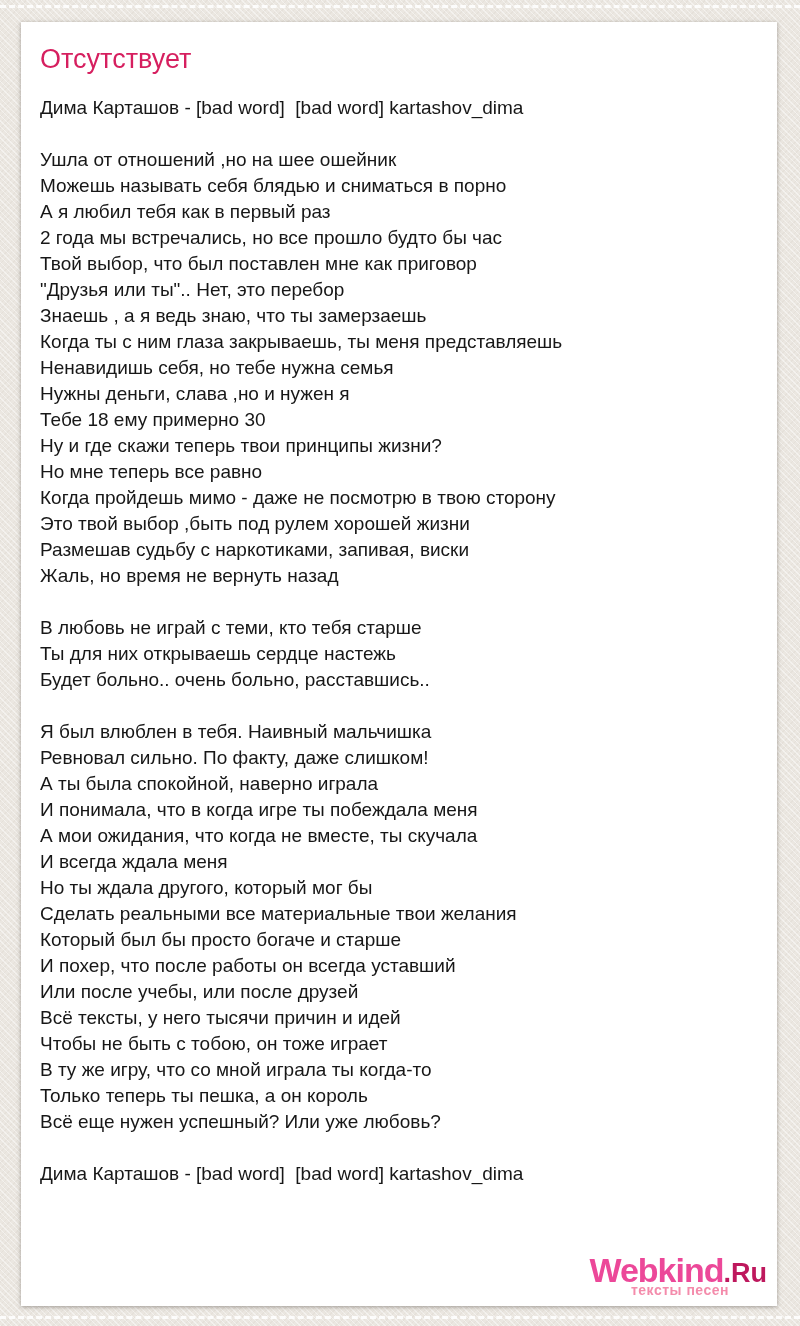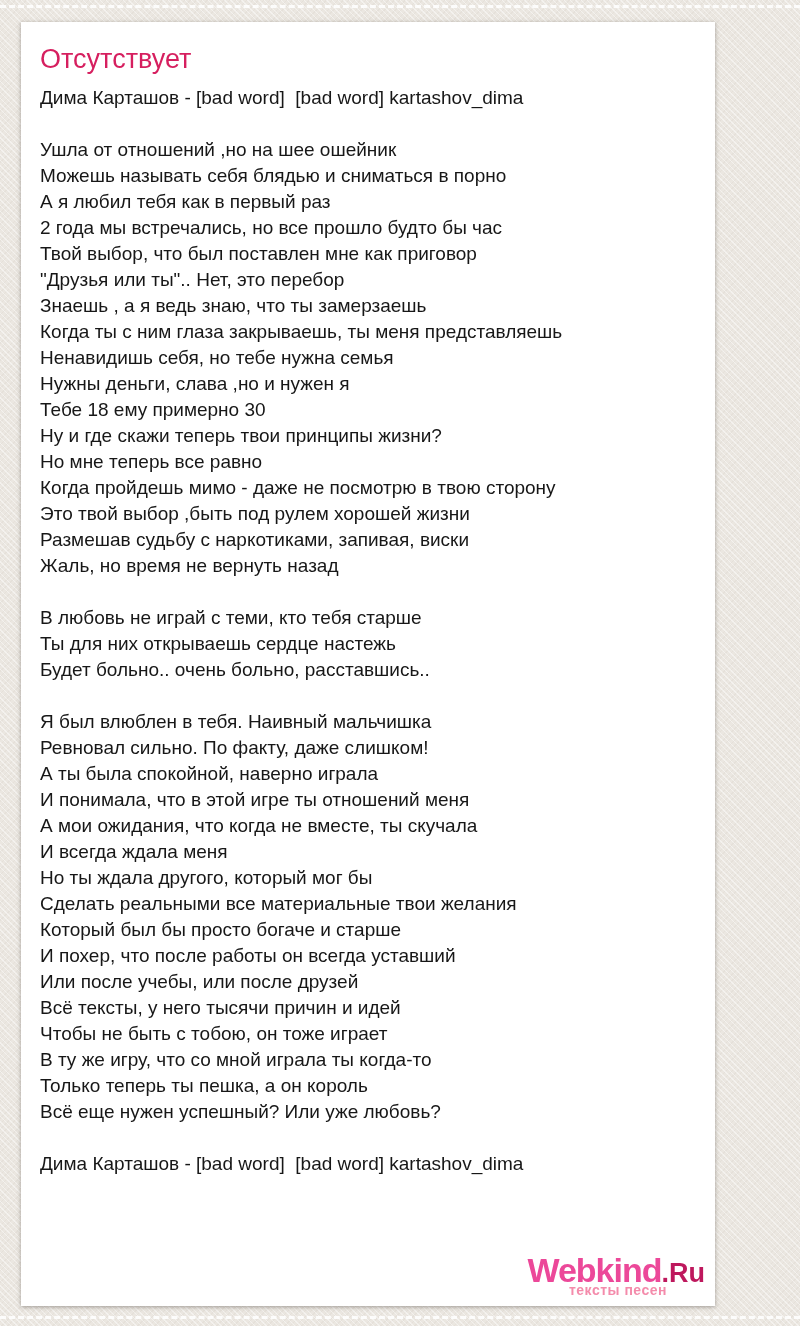--- a/index.html
+++ b/index.html
@@ -15,21 +15,21 @@
   }
   .stitch {
     position: absolute; left: 0; right: 0; height: 0;
     border-top: 3px dashed rgba(255,255,255,0.85);
   }
   .stitch-top { top: 5px; }
   .stitch-bottom { top: 1316px; }
   .card {
     position: absolute;
     left: 21px; top: 22px;
-    width: 694px; height: 1284px;
+    width: 756px; height: 1284px;
     box-sizing: border-box;
     background: #ffffff;
     box-shadow: 0 1px 4px rgba(80,72,65,0.5);
     padding: 22px 34px 0 19px;
   }
   .title {
     margin: 0 0 5px 0;
     font-size: 27px;
     font-weight: 400;
     line-height: 30px;
@@ -41,21 +41,21 @@
     line-height: 21px;
     padding-bottom: 7px;
     border-bottom: 1px dashed #a8bccd;
   }
   .artist-link {
     color: #55a4b4;
     text-decoration: none;
     cursor: pointer;
   }
   .lyrics {
-    margin-top: 11px;
+    margin-top: 21px;
     font-size: 19px;
     line-height: 26px;
     color: #171717;
   }
   .lyric-line {
     min-height: 26px;
     white-space: pre-wrap;
   }
   .logo {
     position: absolute;
@@ -112,21 +112,21 @@
       <div class="lyric-line">Размешав судьбу с наркотиками, запивая, виски</div>
       <div class="lyric-line">Жаль, но время не вернуть назад</div>
       <div class="lyric-line"></div>
       <div class="lyric-line">В любовь не играй с теми, кто тебя старше</div>
       <div class="lyric-line">Ты для них открываешь сердце настежь</div>
       <div class="lyric-line">Будет больно.. очень больно, расставшись..</div>
       <div class="lyric-line"></div>
       <div class="lyric-line">Я был влюблен в тебя. Наивный мальчишка</div>
       <div class="lyric-line">Ревновал сильно. По факту, даже слишком!</div>
       <div class="lyric-line">А ты была спокойной, наверно играла</div>
-      <div class="lyric-line">И понимала, что в этой игре ты отношений меня</div>
+      <div class="lyric-line">И понимала, что в когда игре ты побеждала меня</div>
       <div class="lyric-line">А мои ожидания, что когда не вместе, ты скучала</div>
       <div class="lyric-line">И всегда ждала меня</div>
       <div class="lyric-line">Но ты ждала другого, который мог бы</div>
       <div class="lyric-line">Сделать реальными все материальные твои желания</div>
       <div class="lyric-line">Который был бы просто богаче и старше</div>
       <div class="lyric-line">И похер, что после работы он всегда уставший</div>
       <div class="lyric-line">Или после учебы, или после друзей</div>
       <div class="lyric-line">Всё тексты, у него тысячи причин и идей</div>
       <div class="lyric-line">Чтобы не быть с тобою, он тоже играет</div>
       <div class="lyric-line">В ту же игру, что со мной играла ты когда-то</div>

